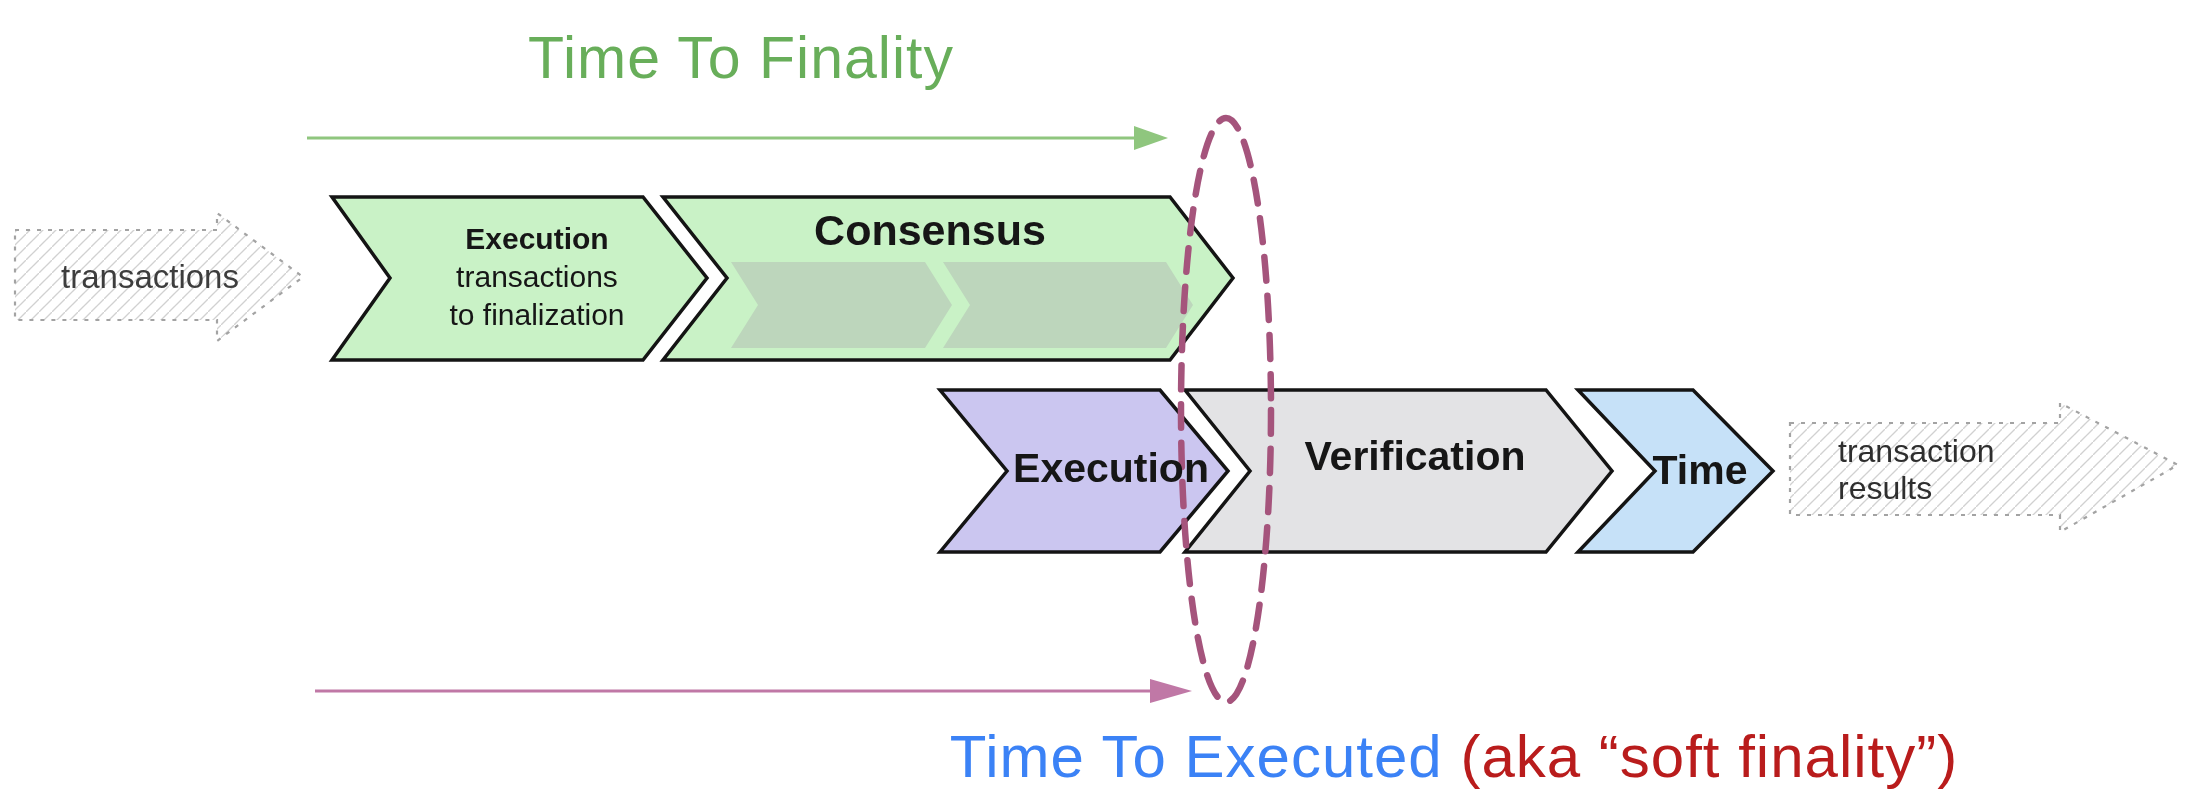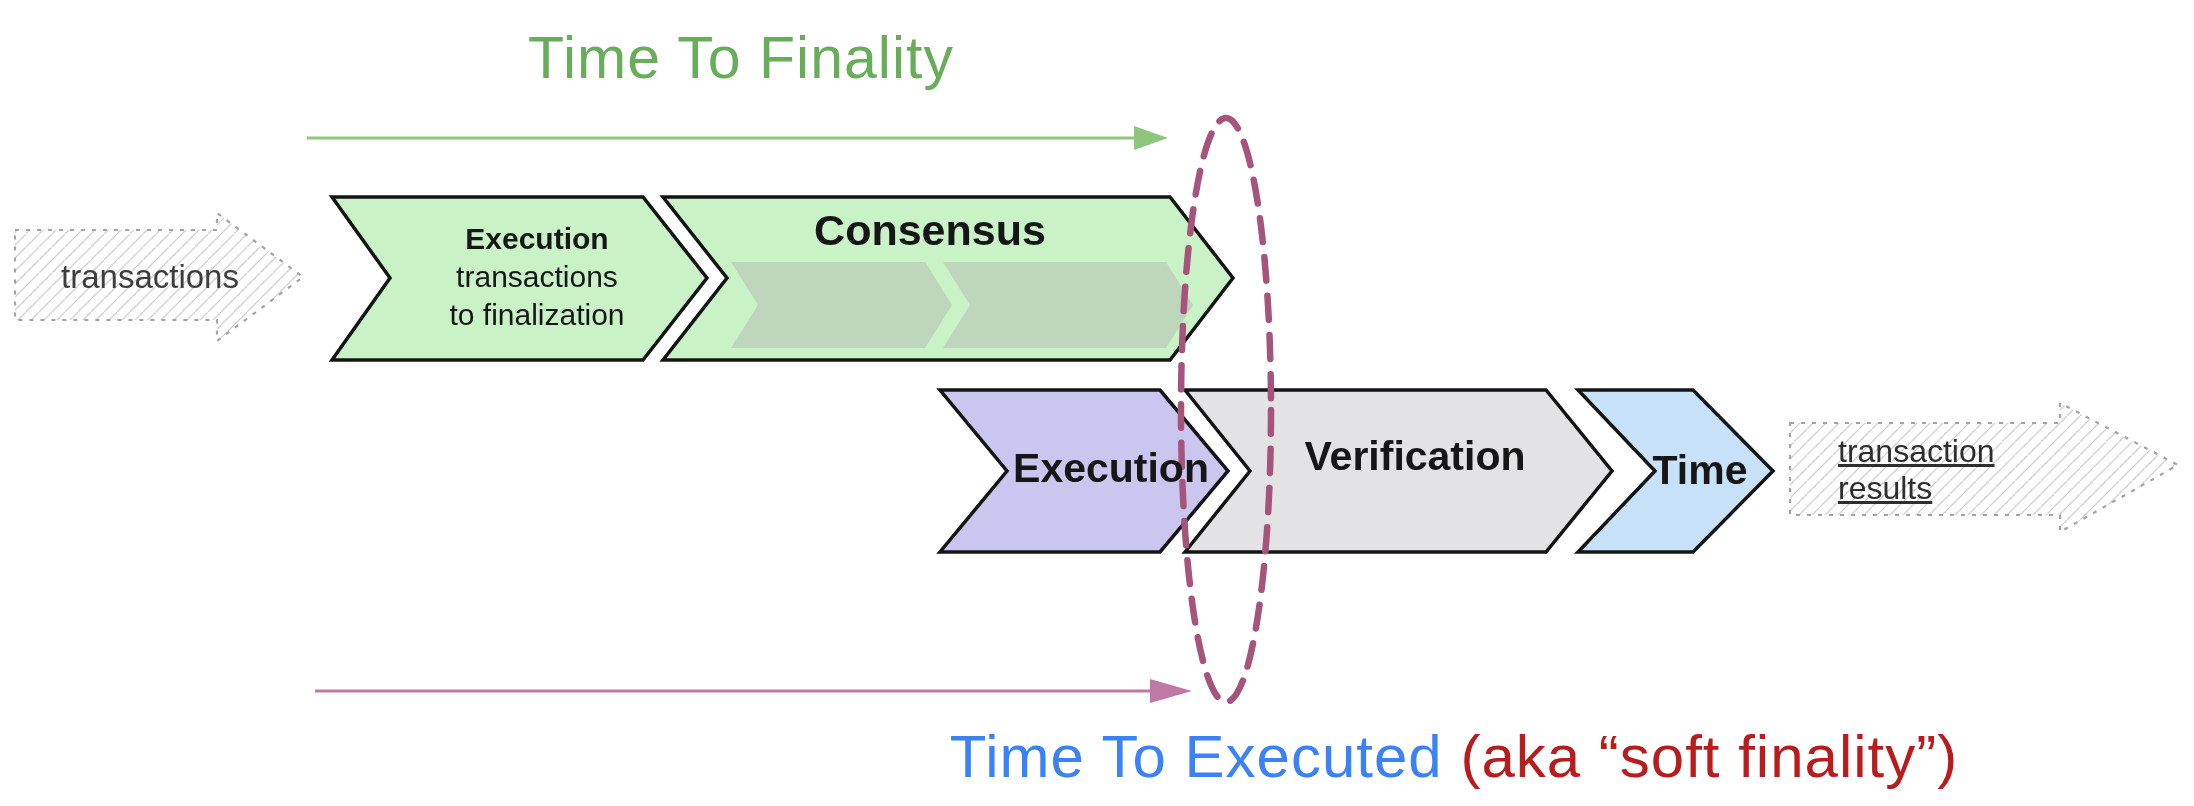--- a/index.html
+++ b/index.html
@@ -4,21 +4,21 @@
 <style>
   html,body { margin:0; padding:0; background:#ffffff; }
   #stage {
     position:relative; width:2194px; height:806px; overflow:hidden;
     background:#ffffff; font-family:"Liberation Sans", sans-serif;
   }
   #diagram-svg { position:absolute; left:0; top:0; }
   .lbl { position:absolute; color:#161616; white-space:nowrap; }
   .center-xy { transform:translate(-50%,-50%); text-align:center; }
   .center-x  { transform:translateX(-50%); text-align:center; }
-  .center-y  { transform:translateY(-50%);text-decoration:underline; }
+  .center-y  { transform:translateY(-50%); }
   .bold { font-weight:bold; }
   #title-finality { font-size:59px; color:#68ae5a; letter-spacing:1px; }
   #title-executed { font-size:60px; letter-spacing:1px; }
   #title-executed .pink { color:#3b82f6; }
   #title-executed .note { color:#b91c1c; }
   #input-label  { font-size:33px; color:#3d3d3d; }
   #output-label { font-size:32px; color:#2e2e2e; line-height:37px; }
   #collectors-text { font-size:30px; line-height:38px; }
   #consensus-title { font-size:43px; }
   .sub-text { font-size:29px; line-height:37px; }

